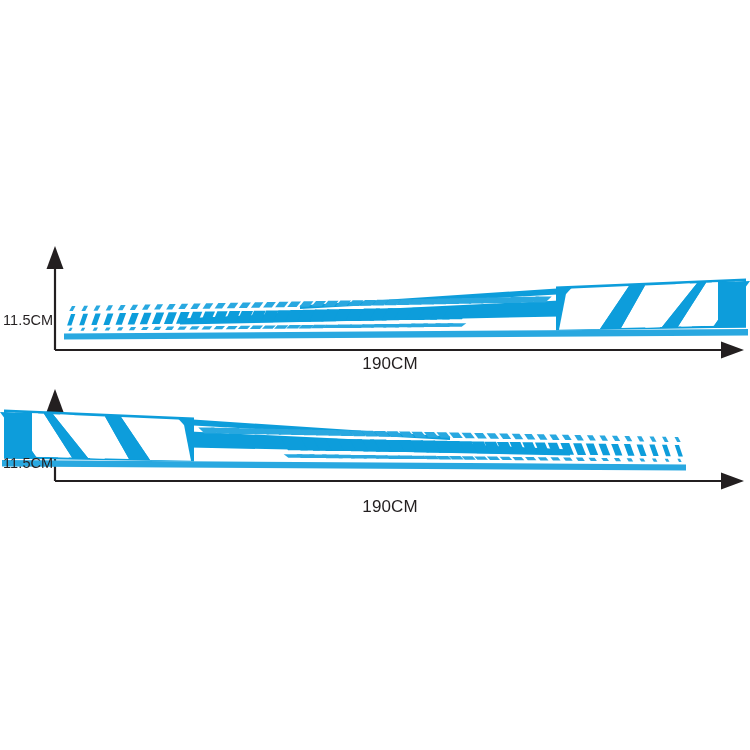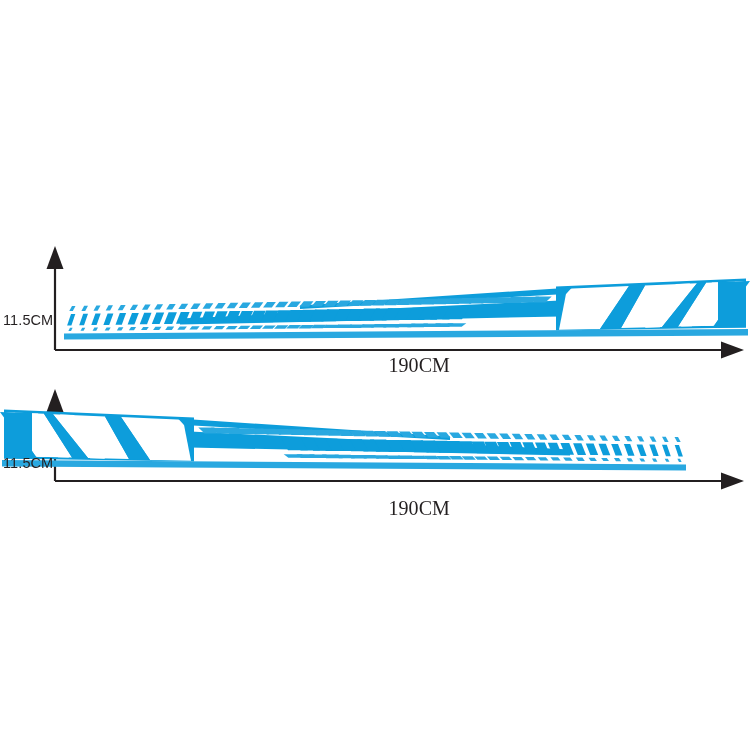--- a/index.html
+++ b/index.html
@@ -35,23 +35,22 @@
     font-family: "Liberation Sans", sans-serif;
     color: #231f20;
     white-space: nowrap;
     letter-spacing: 0.1px;
   }
   .label-vertical {
     font-size: 14.5px;
     left: 3px;
   }
   .label-horizontal {
-    font-size: 20px;
-    text-align: right;
-    font-family: Liberation Serif, serif;
+    font-size: 17px;
+    text-align: center;
   }
   #label-height-top    { top: 296px; }
   #label-width-top     { top: 338px; left: 330px; width: 120px; }
   #label-height-bottom { top: 439px; }
   #label-width-bottom  { top: 481px; left: 330px; width: 120px; }
 
   svg { display: block; overflow: visible; }
 </style>
 </head>
 <body>

